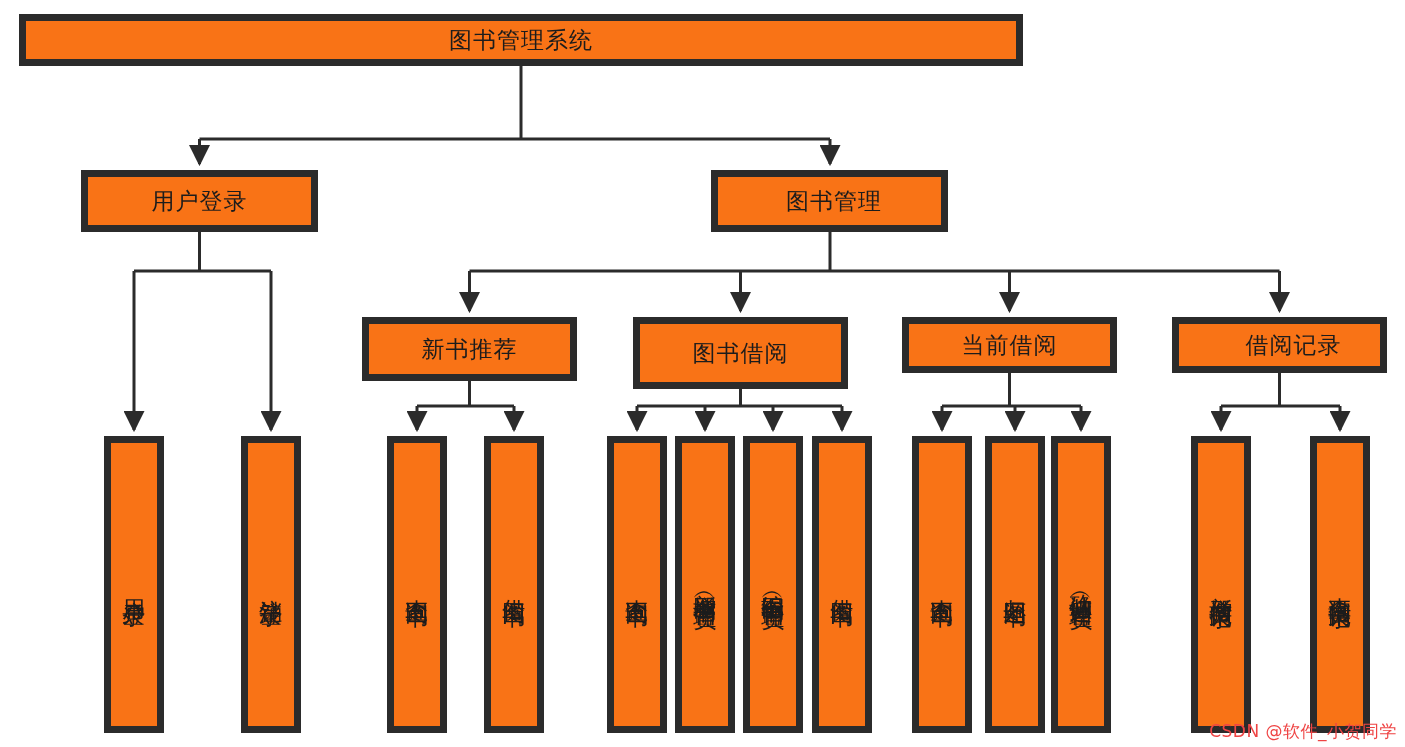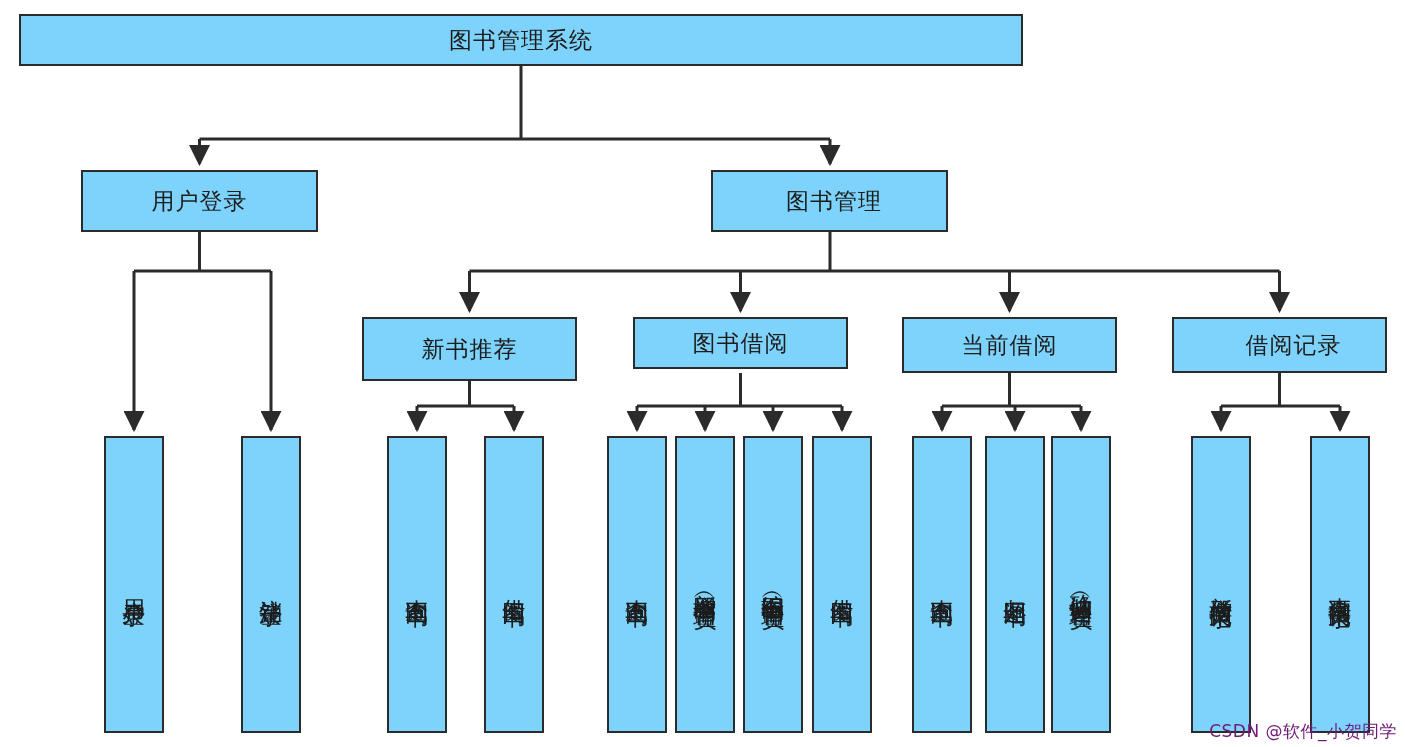--- a/index.html
+++ b/index.html
@@ -19,22 +19,22 @@
   #edges{
     position:absolute;
     left:0; top:0;
     width:1405px;
     height:747px;
     pointer-events:none;
   }
   .node{
     position:absolute;
     box-sizing:border-box;
-    background:#7dd3fc;
-    border:2px solid #a16207;
+    background:#f97316;
+    border:7px solid #a16207;
     display:flex;
     align-items:center;
     justify-content:center;
     z-index:3;
   }
   .node .label{
     font-size:23px;
     line-height:1.25;
     letter-spacing:1px;
     color:#1c1c1c;
@@ -129,21 +129,21 @@
   <div class="node" id="node-l2-0" style="left: 81px; top: 170px; width: 237px; height: 62px; border-color: rgb(43, 43, 43);">
     <span class="label">用户登录</span>
   </div>
   <div class="node" id="node-l2-1" style="left: 711px; top: 170px; width: 237px; height: 62px; border-color: rgb(43, 43, 43); padding-left: 9px;">
     <span class="label">图书管理</span>
   </div>
 
   <div class="node" id="node-l3-0" style="left: 362px; top: 317px; width: 215px; height: 64px; border-color: rgb(43, 43, 43);">
     <span class="label">新书推荐</span>
   </div>
-  <div class="node" id="node-l3-1" style="left: 633px; top: 317px; width: 215px; height: 52px; border-color: rgb(43, 43, 43);">
+  <div class="node" id="node-l3-1" style="left: 633px; top: 317px; width: 215px; height: 72px; border-color: rgb(43, 43, 43);">
     <span class="label">图书借阅</span>
   </div>
   <div class="node" id="node-l3-2" style="left: 902px; top: 317px; width: 215px; height: 56px; border-color: rgb(43, 43, 43);">
     <span class="label">当前借阅</span>
   </div>
   <div class="node" id="node-l3-3" style="left: 1172px; top: 317px; width: 215px; height: 56px; border-color: rgb(43, 43, 43); padding-left: 28px;">
     <span class="label">借阅记录</span>
   </div>
 
   <div class="node vert" id="node-leaf-0" style="left: 104px; top: 436px; width: 60px; height: 297px; border-color: rgb(43, 43, 43);">
@@ -179,14 +179,14 @@
   <div class="node vert" id="node-leaf-10" style="left: 1051px; top: 436px; width: 60px; height: 297px; border-color: rgb(43, 43, 43);">
     <span class="label">确认归还（管理员）</span>
   </div>
   <div class="node vert" id="node-leaf-11" style="left: 1191px; top: 436px; width: 60px; height: 297px; border-color: rgb(43, 43, 43);">
     <span class="label">新增借阅记录</span>
   </div>
   <div class="node vert" id="node-leaf-12" style="left: 1310px; top: 436px; width: 60px; height: 297px; border-color: rgb(43, 43, 43);">
     <span class="label">查询借阅记录</span>
   </div>
 
-  <div class="watermark" style="color: #701a75;">CSDN @软件_小贺同学</div>
+  <div class="watermark" style="color: #ef4444;">CSDN @软件_小贺同学</div>
 </div>
 
 </body></html>

